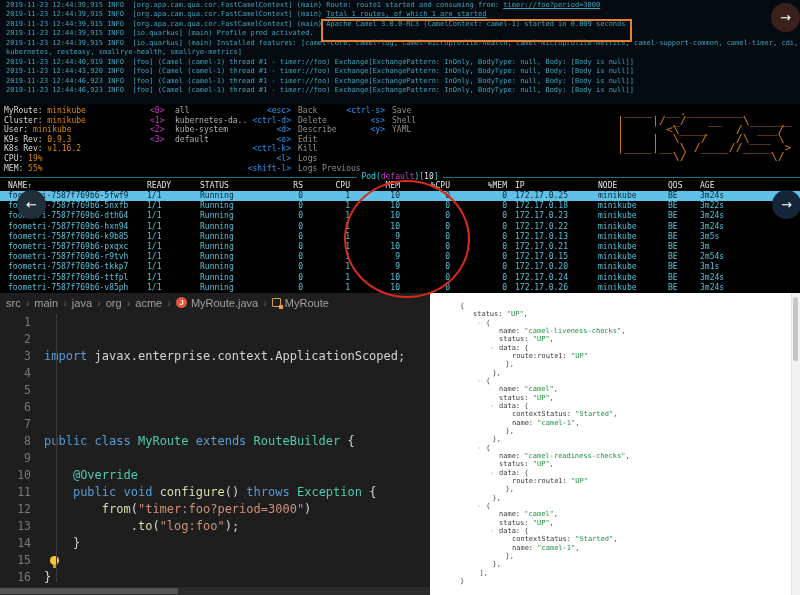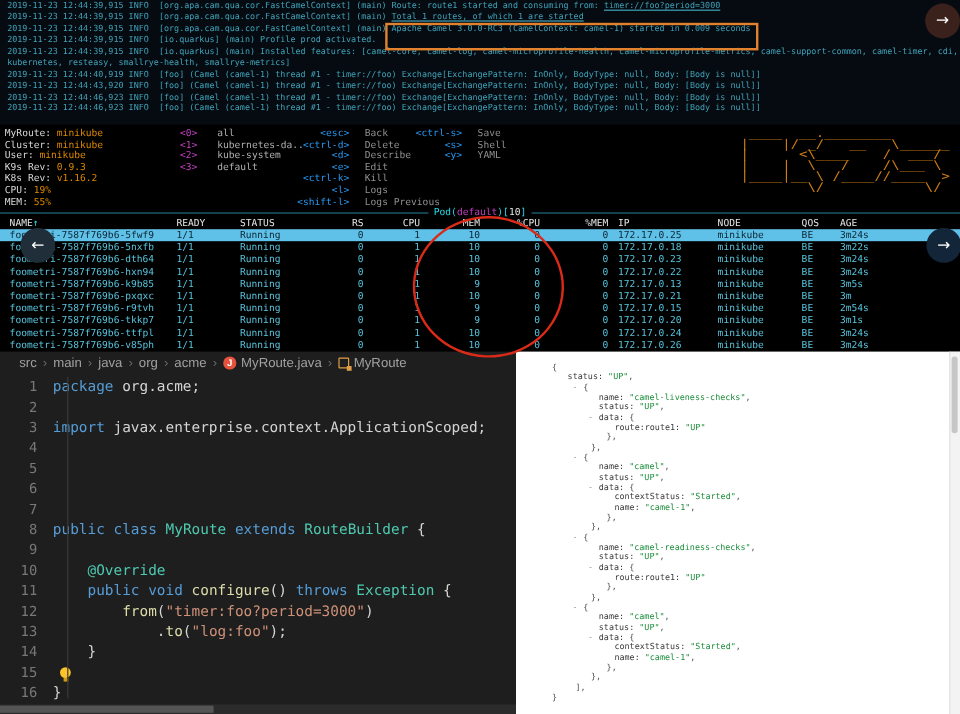--- a/index.html
+++ b/index.html
@@ -16,36 +16,36 @@
 .krow{height:9.6px;line-height:9.6px;white-space:pre}
 .lbl{color:#d8d8d8}.val{color:#dd8800}
 #kns{position:absolute;left:150px;top:2px}
 #kcmd1{position:absolute;left:247px;top:2px}
 #kcmd2{position:absolute;left:345px;top:2px}
 .key{display:inline-block;text-align:right}
 #kns .key{width:18px;text-align:left}
 #kcmd1 .key{width:44px}
 #kcmd2 .key{width:40px}
 .nskey{color:#c33fc3}.cmdkey{color:#2795ee}
-.mlabel{color:#8f8f8f;margin-left:13px}
+.mlabel{color:#8f8f8f;margin-left:7px}
 .nslabel{color:#b0b0b0}
 #klogo{position:absolute;left:617px;top:3px;color:#cd7c12;font-size:10px;line-height:9px;transform:scaleX(1.16);transform-origin:left top;white-space:pre}
 .ptitle{height:8px;display:flex;align-items:center;justify-content:center;font-size:8px;line-height:8px}
 .ptitle::before,.ptitle::after{content:"";flex:1;border-top:1px solid #1e6e80}
 .ptitle::before{margin-right:4px}.ptitle::after{margin-left:4px}
 .t-res,.t-p{color:#2ad9e8}.t-ns{color:#c33fc3}.t-cnt{color:#e8e8e8}
 .prow{display:grid;grid-template-columns:139px 53px 55px 48px 47px 50px 50px 57px 8px 83px 70px 32px 65px;padding-left:8px;height:10.2px;line-height:10.2px;font-size:8px;color:#57c4dc;white-space:pre}
 .prow>span:nth-child(4),.prow>span:nth-child(5),.prow>span:nth-child(6),.prow>span:nth-child(7),.prow>span:nth-child(8){text-align:right}
 .phead{color:#e4e4e4;height:10px;line-height:10px}
 .sortarrow{color:#2ad9e8}
 .sel{background:#5fc0e8;color:#0b2531}
 
 #bottom{position:absolute;left:0;top:293px;width:800px;height:302px;display:flex}
 #editor{position:relative;width:430px;height:302px;background:#1e1e1e;overflow:hidden}
-#bc{height:19px;display:flex;align-items:center;padding-left:16px;font-family:"Liberation Sans",sans-serif;font-size:11px;color:#a0a0a0;gap:4px}
+#bc{height:19px;display:flex;align-items:center;padding-left:6px;font-family:"Liberation Sans",sans-serif;font-size:11px;color:#a0a0a0;gap:4px}
 .bcsep{color:#6a6a6a;margin:0 1px}
 .ic-java{width:11px;height:11px;background:#e5533d;color:#fff;border-radius:50%;font-size:8px;line-height:11px;text-align:center;font-weight:bold;font-family:"Liberation Sans",sans-serif;flex:none}
 .ic-class{width:9px;height:9px;border:1.5px solid #df9e45;border-radius:1px;position:relative;display:inline-block;flex:none}
 .ic-class::after{content:"";position:absolute;right:-3px;bottom:-3px;width:4px;height:4px;background:#df9e45}
 #codelines{position:relative;padding-top:2px}
 .cline{display:flex;height:17px;line-height:17px;font-size:12px}
 .ln{width:44px;text-align:right;padding-right:13px;color:#787878;flex:none;font-size:11.5px}
 .ccontent{white-space:pre;color:#d4d4d4}
 .kw{color:#569cd6}.ty{color:#4ec9b0}.fn{color:#dcdcaa}.str{color:#ce9178}.ann{color:#4ec9b0}.pl{color:#d4d4d4}
 .guide{position:absolute;left:56px;top:21px;width:1px;height:268px;background:#3a3a3a}
@@ -163,21 +163,20 @@
           <span class="bcsep">›</span>
           <span class="ic-java">J</span>
           <span class="bcitem">MyRoute.java</span>
           <span class="bcsep">›</span>
           <span class="ic-class"></span>
           <span class="bcitem">MyRoute</span>
         </div>
       <div id="codelines">
           <div class="cline">
             <span class="ln">1</span>
-            <span class="ccontent"><span class="kw">package </span><span class="pl">org.acme;</span></span>
           </div>
           <div class="cline">
             <span class="ln">2</span>
             <span class="ccontent"></span>
           </div>
           <div class="cline">
             <span class="ln">3</span>
             <span class="ccontent"><span class="kw">import </span><span class="pl">javax.enterprise.context.ApplicationScoped;</span></span>
           </div>
           <div class="cline">

